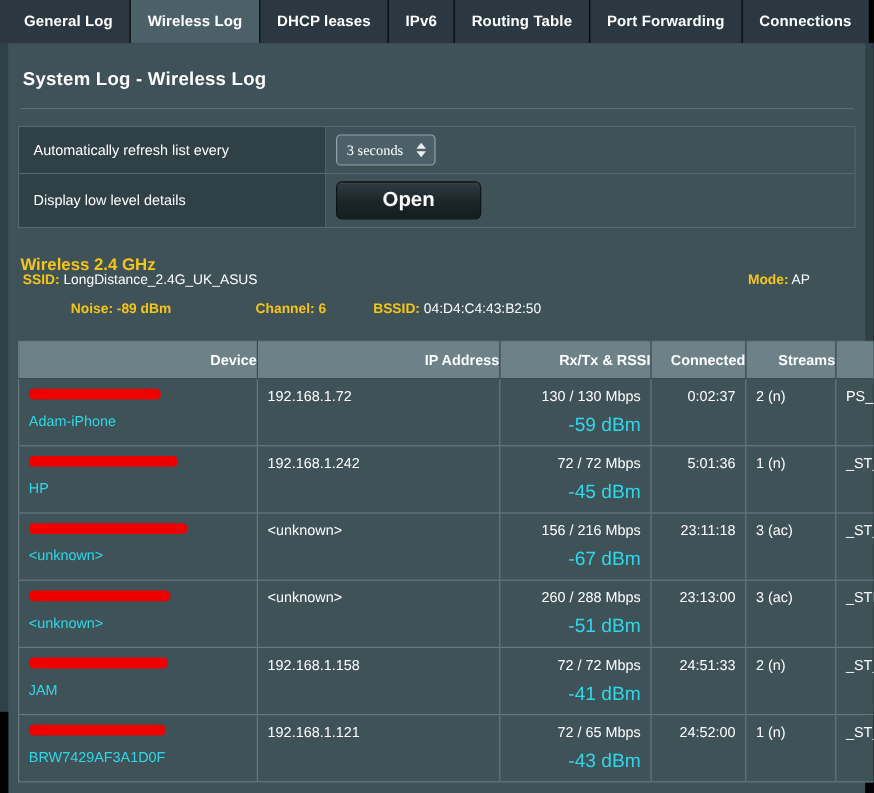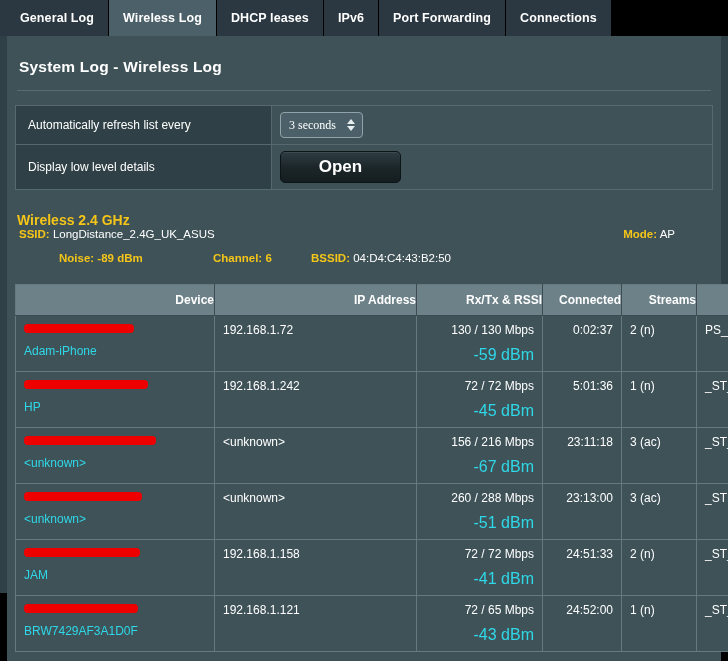--- a/index.html
+++ b/index.html
@@ -267,20 +267,21 @@
   .rate { display: block; text-align: right; }
 </style>
 </head>
 <body>
 
 <div class="tabbar">
   <div class="tab first">General Log</div>
   <div class="tab active">Wireless Log</div>
   <div class="tab">DHCP leases</div>
   <div class="tab">IPv6</div>
+  <div class="tab">Routing Table</div>
   <div class="tab">Port Forwarding</div>
   <div class="tab">Connections</div>
 </div>
 
 <div class="page">
 <div class="inner">
 
   <div class="page-title">System Log - Wireless Log</div>
   <div class="rule"></div>
 

